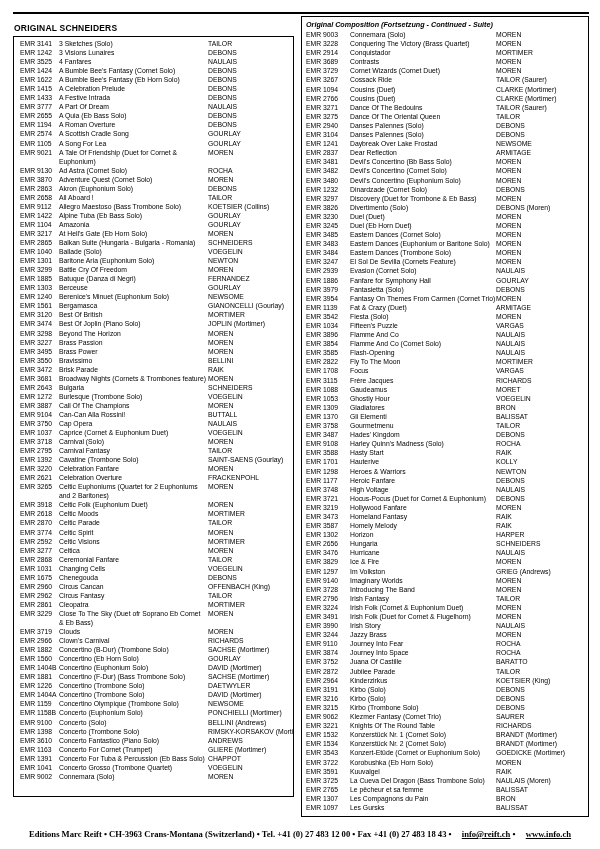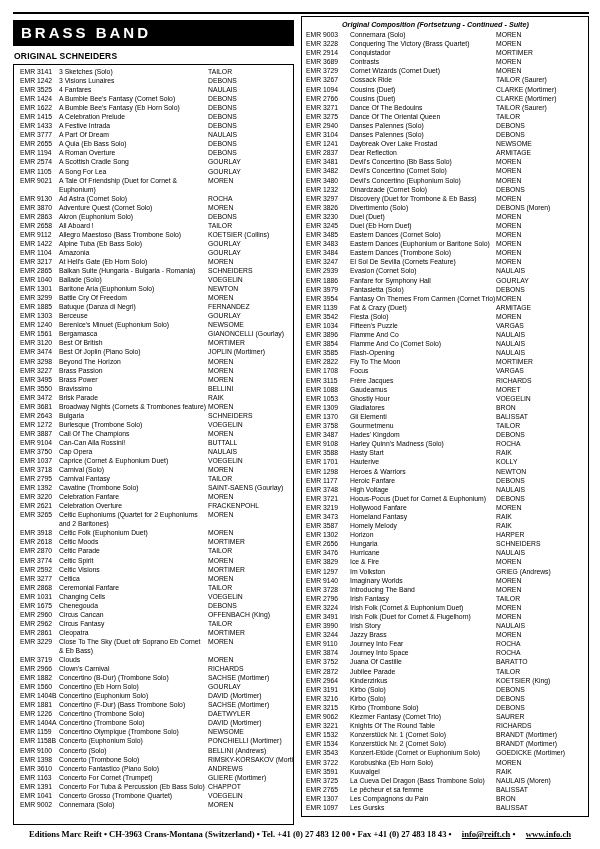--- a/index.html
+++ b/index.html
@@ -19,21 +19,21 @@
   }
   .section-title {
     font-weight: bold; font-size: 8.5px; letter-spacing: 0.2px;
     margin: 5px 0 3px 1px;
   }
   .table-box { border: 1px solid #000; }
   .left-box { height: 761px; overflow: hidden; padding-top: 2px; }
   .right-box { margin-top: -2px; height: 801px; overflow: hidden; }
   .cont-header {
     font-weight: bold; font-style: italic; font-size: 7.2px;
-    padding: 3px 2px 1px 4px; white-space: nowrap; margin-left: 36px;
+    padding: 3px 2px 1px 4px; white-space: nowrap;
   }
   .row { display: flex; align-items: flex-start; font-size: 6.8px; line-height: 9.05px; }
   .right-box .row { line-height: 9.1px; }
   .code { flex: 0 0 45px; padding-left: 6px; white-space: nowrap; }
   .title { flex: 1 1 auto; padding-right: 2px; white-space: nowrap; overflow: hidden; }
   .row.wrap .title { white-space: normal; }
   .composer { flex: 0 0 85px; white-space: nowrap; overflow: hidden; }
   .right-box .code { flex-basis: 48px; padding-left: 4px; }
   .right-box .composer { flex-basis: 92px; }
   .footer {
@@ -43,23 +43,20 @@
   }
   .footer a { color: #000; text-decoration: underline; cursor: pointer; padding-left: 8px; }
 </style>
 </head>
 <body>
 
 <div class="page">
   <div class="top-rule"></div>
   <div class="content">
     <div class="col-left">
-      <div class="band-bar">
-        <span>BRASS BAND</span>
-      </div>
       <div class="section-title">ORIGINAL SCHNEIDERS</div>
       <div class="table-box left-box" id="left-rows">
           <div class="row">
             <span class="code">EMR 3141</span>
             <span class="title">3 Sketches (Solo)</span>
             <span class="composer">TAILOR</span>
           </div>
           <div class="row">
             <span class="code">EMR 1242</span>
             <span class="title">3 Visions Lunaires</span>

